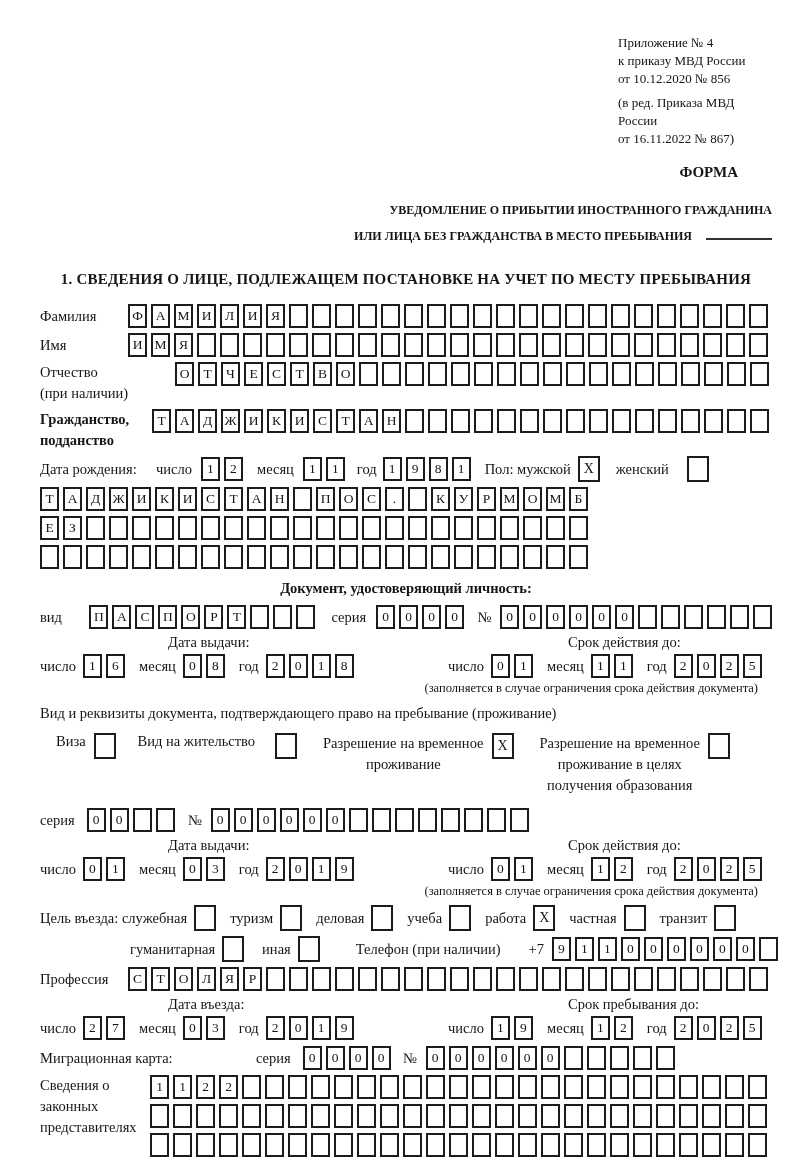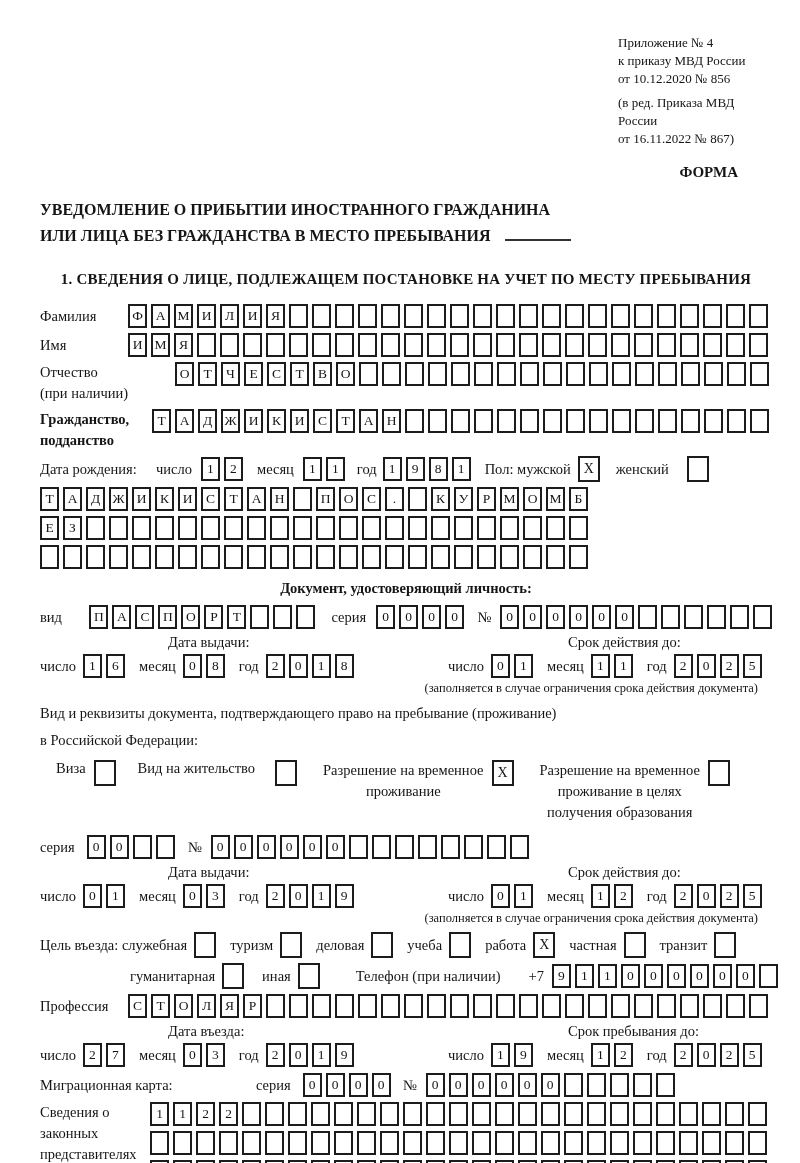--- a/index.html
+++ b/index.html
@@ -11,21 +11,21 @@
     font-size: 14px;
   }
   .page { padding: 34px 28px 0 40px; }
 
   
   .hdr { margin-left: 578px; font-size: 13px; line-height: 18px; }
   .hdr .gap { height: 6px; }
   .forma { text-align: right; padding-right: 34px; font-weight: bold; font-size: 15px; margin-top: 16px; }
 
   
-  .title { text-align: left; font-weight: bold; font-size: 16px; line-height: 26px; margin-top: 16px; }
+  .title { text-align: right; font-weight: bold; font-size: 12px; line-height: 26px; margin-top: 16px; }
   .blank-line { display:inline-block; width: 66px; height: 15px; border-bottom: 2px solid #333; margin-left: 14px; }
 
   .sec-heading { text-align: center; font-weight: bold; font-size: 15px; margin-top: 22px; letter-spacing: .2px; }
 
   .form { margin-top: 16px; }
 
   .row { display: flex; align-items: center; margin-bottom: 5px; }
   .row.top { align-items: flex-start; }
   .lbl { font-size: 14.5px; white-space: nowrap; }
   .lbl2 { font-size: 14.5px; line-height: 21px; }
@@ -427,21 +427,20 @@
               <span class="cell">0</span>
               <span class="cell">2</span>
               <span class="cell">5</span>
             </span>
         </div>
       </div>
     </div>
     <div class="note">(заполняется в случае ограничения срока действия документа)</div>
 
     <div class="intro">Вид и реквизиты документа, подтверждающего право на пребывание (проживание)</div>
-    <div class="intro">в Российской Федерации:</div>
 
     <div class="row top permits">
       <span class="lbl">Виза</span>
       <span class="checkbox"></span>
       <span class="lbl" style="margin-left:22px">Вид на жительство</span>
       <span class="checkbox" style="margin-left:20px"></span>
       <span class="permit-col">
         <span>Разрешение на временное</span><br>
         <span>проживание</span>
       </span>

